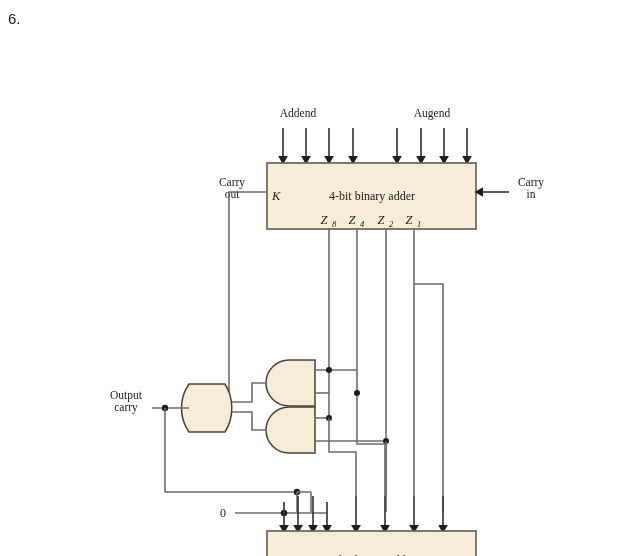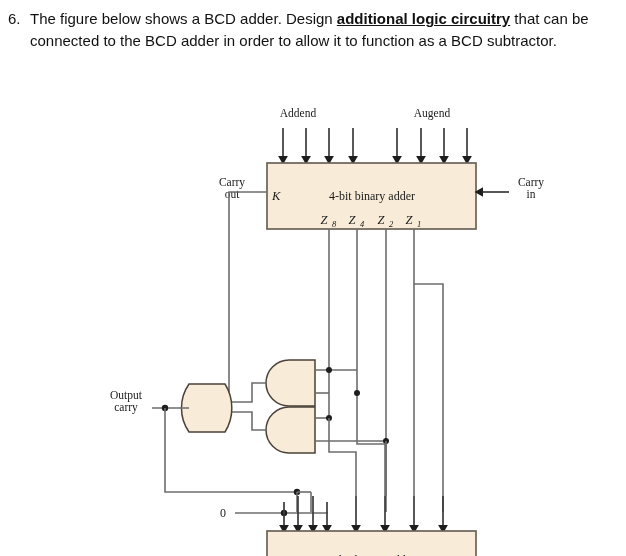--- a/index.html
+++ b/index.html
@@ -102,21 +102,20 @@
     font-family: "Liberation Serif", serif;
     font-size: 12px;
     fill: #1a1a1a;
   }
 </style>
 </head>
 <body>
 
 <div id="question-block">
   <div id="question-number">6.</div>
-  <div id="question-text"><span>The figure below shows a BCD adder. Design </span><span class="emph">additional logic circuitry</span><span> that can be connected to the BCD adder in order to allow it to function as a BCD subtractor.</span></div>
 </div>
 
 <div id="figure">
 <svg width="626" height="460" viewBox="0 0 626 460" xmlns="http://www.w3.org/2000/svg">
 
   <defs>
     <marker id="arrowhead" markerWidth="7" markerHeight="7" refX="2.6" refY="3" orient="auto">
       <polygon points="0,0 5.2,3 0,6" fill="#1d1d1d"></polygon>
     </marker>
   </defs>

